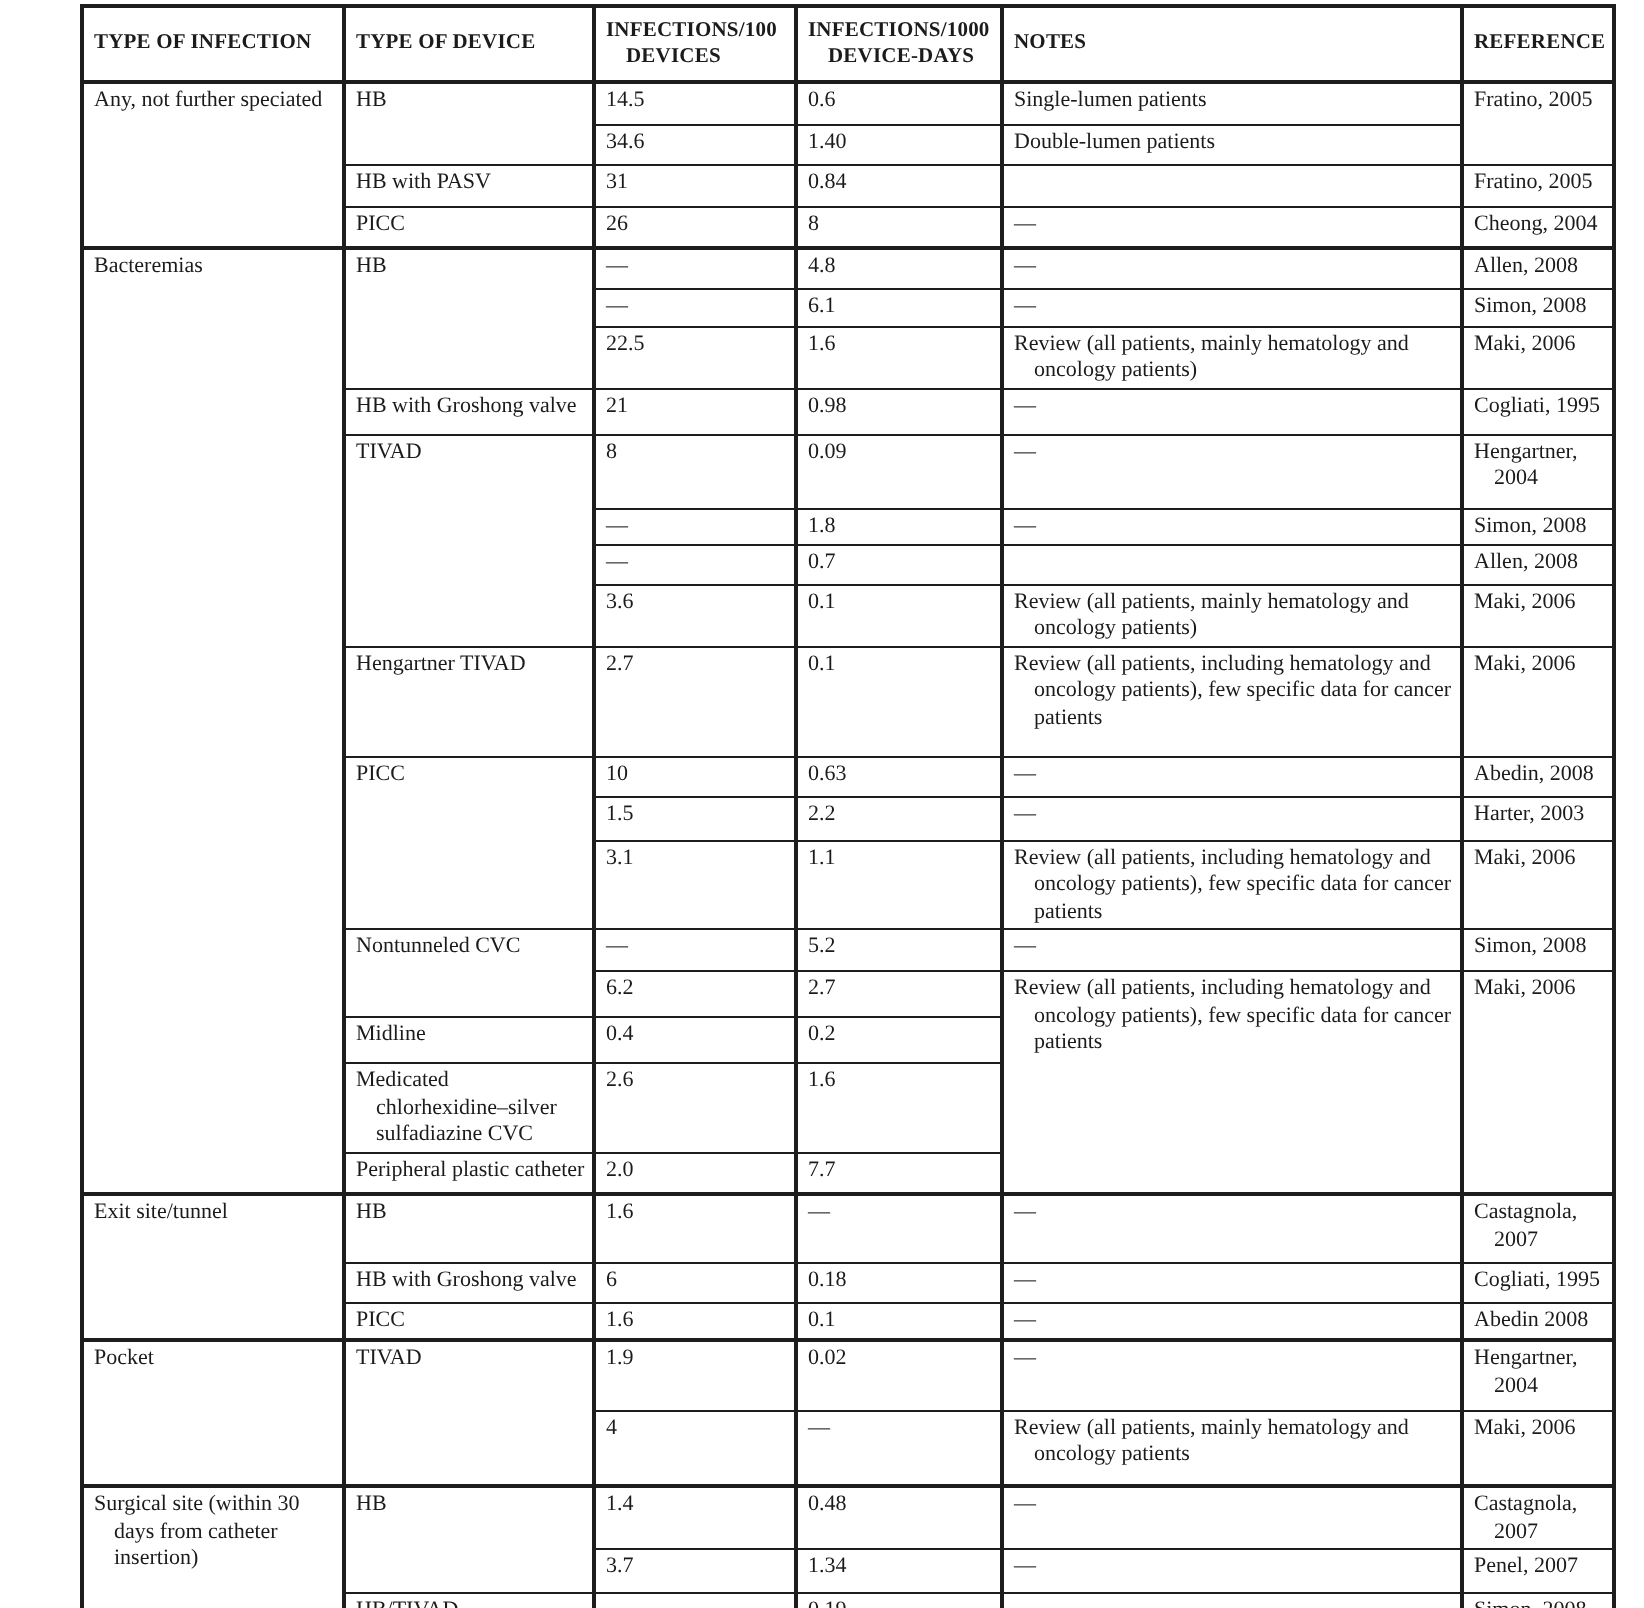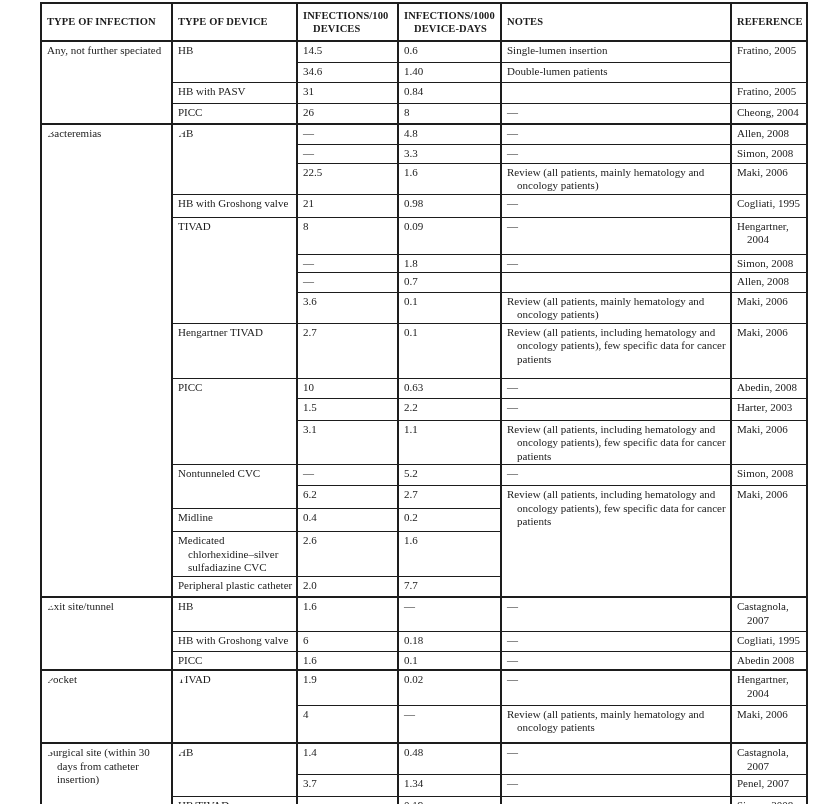--- a/index.html
+++ b/index.html
@@ -5,21 +5,21 @@
   html,body{margin:0;padding:0;background:#ffffff;}
   body{width:822px;height:804px;position:relative;font-family:"Liberation Serif","DejaVu Serif",serif;color:#1b1b1b;}
   .page{position:absolute;left:12px;top:0;width:822px;height:668px;background:#fff;}
   table.tbl{position:absolute;left:28px;top:2px;width:766px;border-collapse:collapse;table-layout:fixed;background:#fff;}
   table.tbl{border:2px solid #1d1d1d;}
   .tbl th,.tbl td{border:solid #1d1d1d;border-width:1px 2px;vertical-align:top;
     padding:2px 3px 1px 15px;text-indent:-10px;font-size:11px;line-height:13.5px;
     overflow:hidden;word-wrap:break-word;}
   .tbl thead th{vertical-align:middle;font-weight:bold;font-size:10.5px;line-height:12.5px;
     border-bottom-width:2px;text-align:left;letter-spacing:0.1px;}
-  .tbl tr.sec td{border-top-width:2px;border-radius:28px;}
+  .tbl tr.sec td{border-top-width:2px;}
   .tbl td{text-align:left;}
 </style>
 </head>
 <body>
 
 <div class="page">
 <table class="tbl">
   <colgroup>
     <col style="width:131px">
         <col style="width:125px">
@@ -37,21 +37,21 @@
       <th>NOTES</th>
       <th>REFERENCE</th>
     </tr>
   </thead>
   <tbody>
     <tr style="height:21px">
       <td rowspan="4">Any, not further speciated</td>
       <td rowspan="2">HB</td>
       <td>14.5</td>
       <td>0.6</td>
-      <td>Single-lumen insertion</td>
+      <td>Single-lumen patients</td>
       <td rowspan="2">Fratino, 2005</td>
     </tr>
     <tr style="height:20px">
       <td>34.6</td>
       <td>1.40</td>
       <td>Double-lumen patients</td>
     </tr>
     <tr style="height:21px">
       <td>HB with PASV</td>
       <td>31</td>
@@ -70,21 +70,21 @@
     <tr class="sec" style="height:20px">
       <td rowspan="17">Bacteremias</td>
       <td rowspan="3">HB</td>
       <td>—</td>
       <td>4.8</td>
       <td>—</td>
       <td>Allen, 2008</td>
     </tr>
     <tr style="height:19px">
       <td>—</td>
-      <td>3.3</td>
+      <td>6.1</td>
       <td>—</td>
       <td>Simon, 2008</td>
     </tr>
     <tr style="height:31px">
       <td>22.5</td>
       <td>1.6</td>
       <td>Review (all patients, mainly hematology and oncology patients)</td>
       <td>Maki, 2006</td>
     </tr>
     <tr style="height:23px">

